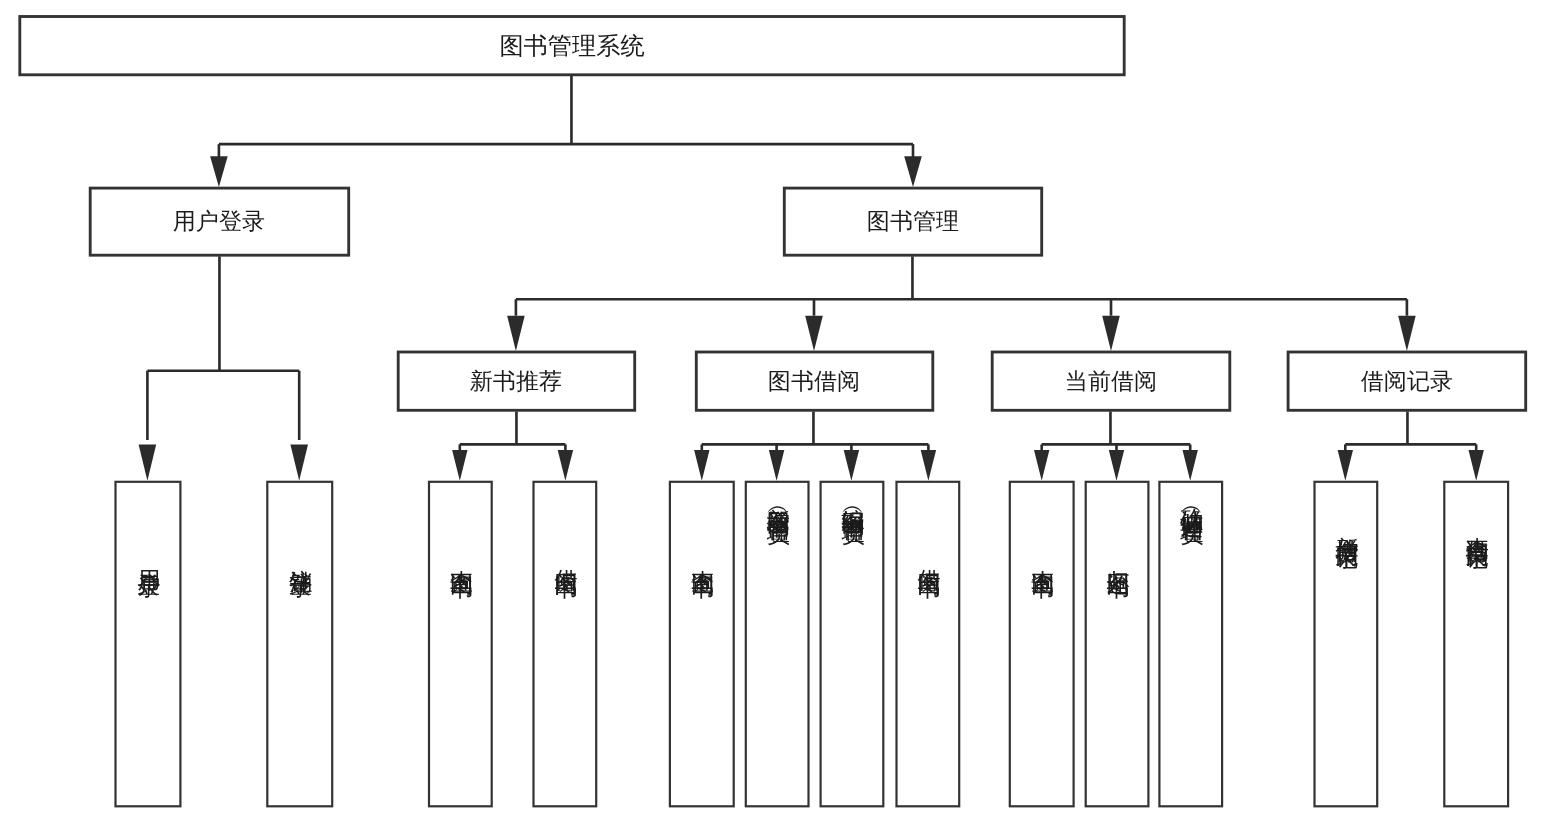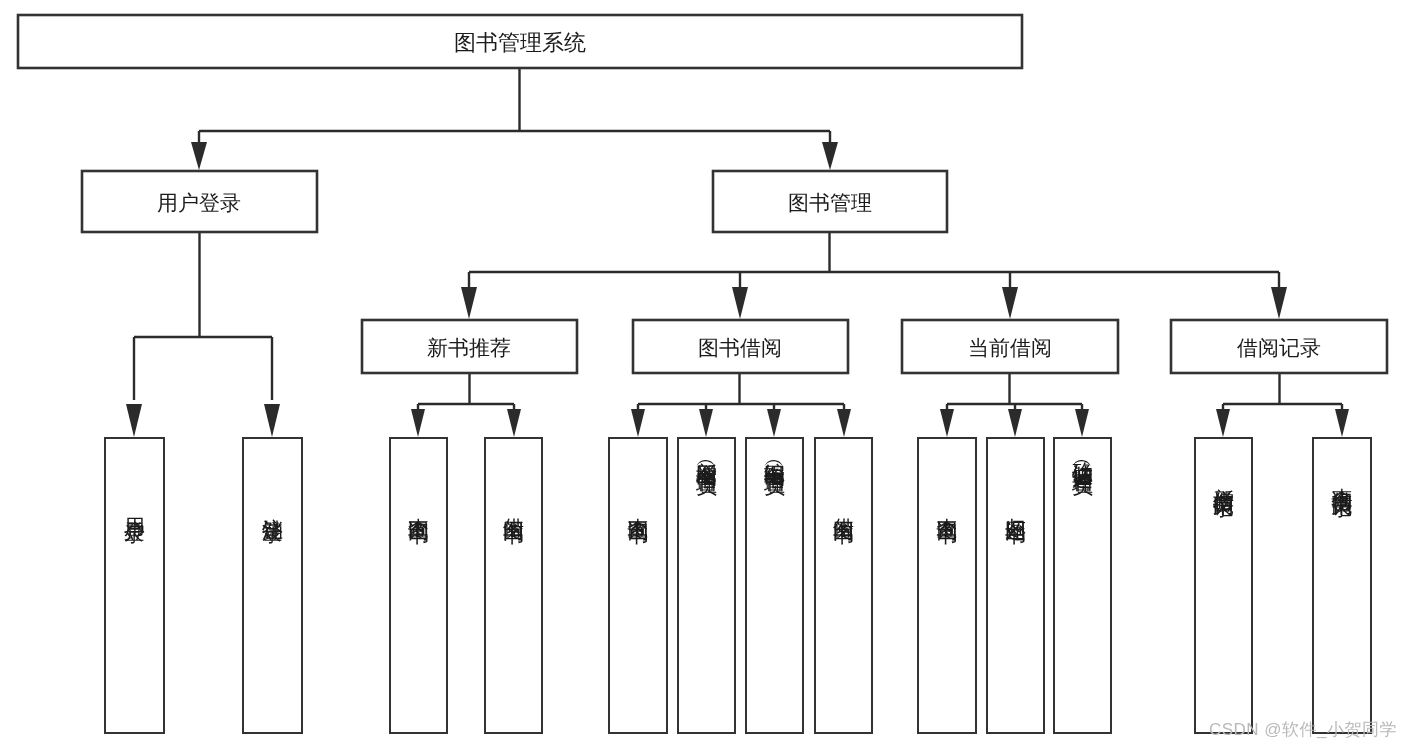--- a/index.html
+++ b/index.html
@@ -239,15 +239,14 @@
   </div>
 
   <div class="vnode" style="left:1194px; top:437px; width:59px; height:297px; padding-top:32px;">
     <span class="vtext">新增借阅记录</span>
   </div>
 
   <div class="vnode" style="left:1312px; top:437px; width:60px; height:297px; padding-top:32px;">
     <span class="vtext">查询借阅记录</span>
   </div>
 
-  <div class="watermark">CSDN @软件_小贺同学</div>
 
 </div>
 
 </body></html>

